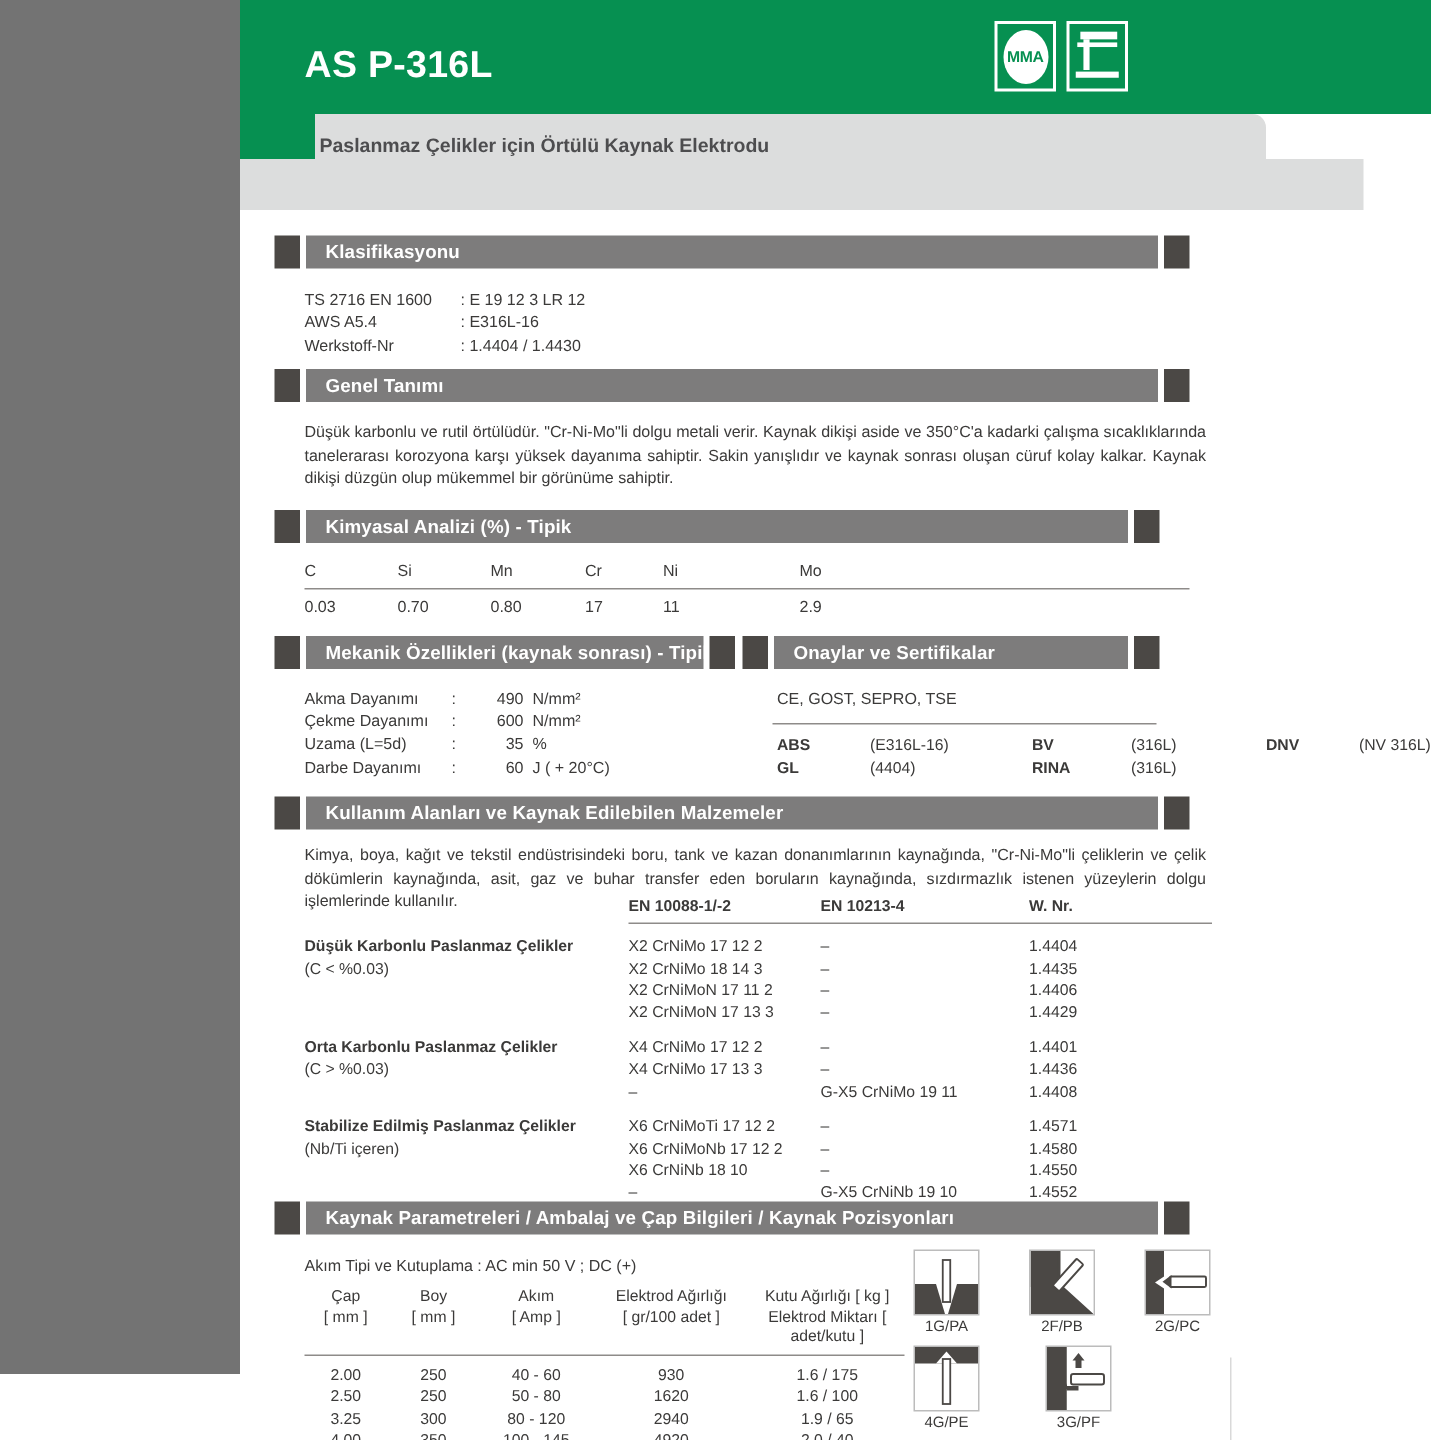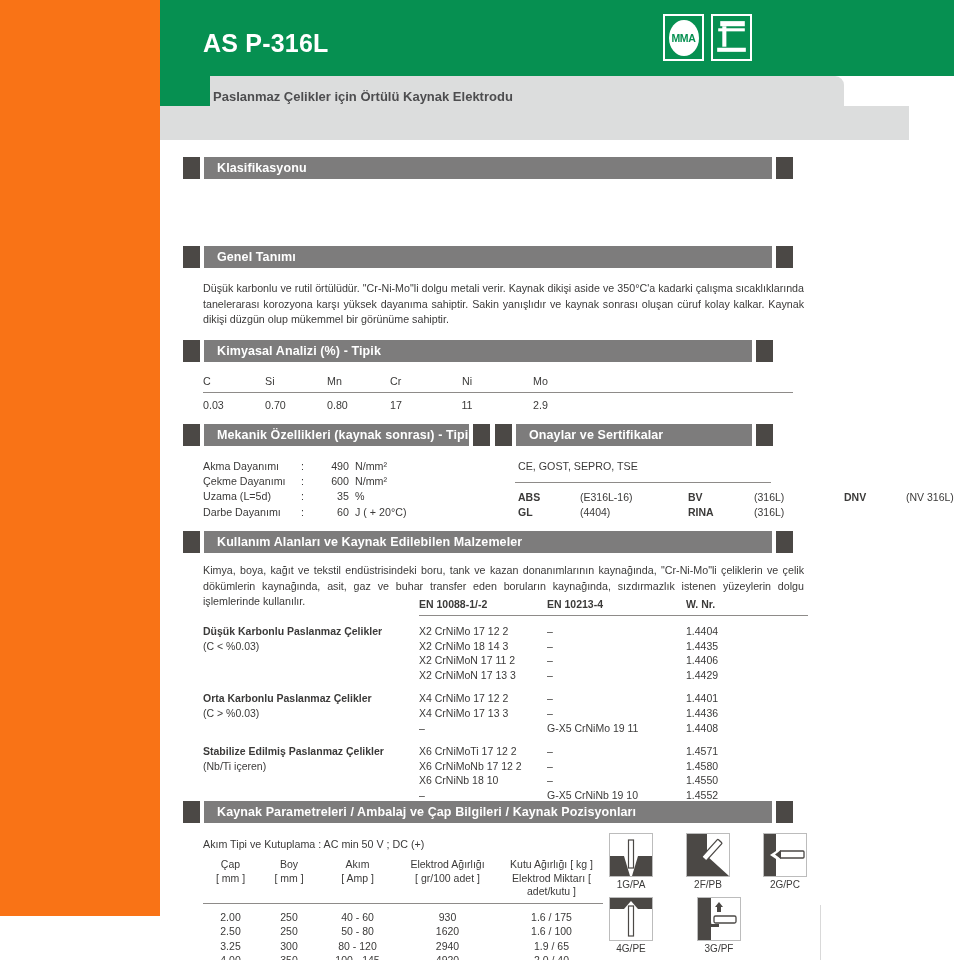--- a/index.html
+++ b/index.html
@@ -14,21 +14,21 @@
     color: #231f20;
     overflow: hidden;
     position: relative;
   }
 
   
   #page {
     position: absolute;
     left: 0; top: 0;
     width: 960px; height: 916px;
-    background: #f97316;
+    background: #737373;
   }
   .sheet {
     position: absolute;
     left: 160px; top: 0;
     width: 800px; height: 960px;
     background: #ffffff;
   }
 
   
   .header-green {
@@ -174,21 +174,21 @@
   .chem .rule {
     height: 1px;
     background: #8e8b89;
     width: 590px;
   }
   .chem .vals { padding-top: 6px; }
   .chem .c0 { width: 62px; }
   .chem .c1 { width: 62px; }
   .chem .c2 { width: 63px; }
   .chem .c3 { width: 52px; }
-  .chem .c4 { width: 50px; text-align: center; }
+  .chem .c4 { width: 50px; }
   .chem .c5 { width: 60px; padding-left: 41px; }
 
   
   .mech {
     position: absolute;
     left: 43px; top: 459px;
     font-size: 10.7px;
     line-height: 15.2px;
     color: #3b3a39;
   }
@@ -358,20 +358,34 @@
   </div>
 
   <div class="sec" style="left:23px; top:157px; width:610px;">
     <div class="cap left"></div>
     <div class="bar">
       <span class="label">Klasifikasyonu</span>
     </div>
     <div class="cap right"></div>
   </div>
 
+  <div class="klas">
+    <div class="row">
+      <span class="k">TS 2716 EN 1600</span>
+      <span class="v">: E 19 12 3 LR 12</span>
+    </div>
+    <div class="row">
+      <span class="k">AWS A5.4</span>
+      <span class="v">: E316L-16</span>
+    </div>
+    <div class="row">
+      <span class="k">Werkstoff-Nr</span>
+      <span class="v">: 1.4404 / 1.4430</span>
+    </div>
+  </div>
 
   <div class="sec" style="left:23px; top:246px; width:610px;">
     <div class="cap left"></div>
     <div class="bar">
       <span class="label">Genel Tanımı</span>
     </div>
     <div class="cap right"></div>
   </div>
 
   <div class="body-text" style="left:43px; top:281px; width:601px; text-align:justify;">Düşük karbonlu ve rutil örtülüdür. "Cr-Ni-Mo"li dolgu metali verir. Kaynak dikişi aside ve 350°C'a kadarki çalışma sıcaklıklarında tanelerarası korozyona karşı yüksek dayanıma sahiptir. Sakin yanışlıdır ve kaynak sonrası oluşan cüruf kolay kalkar. Kaynak dikişi düzgün olup mükemmel bir görünüme sahiptir.</div>

